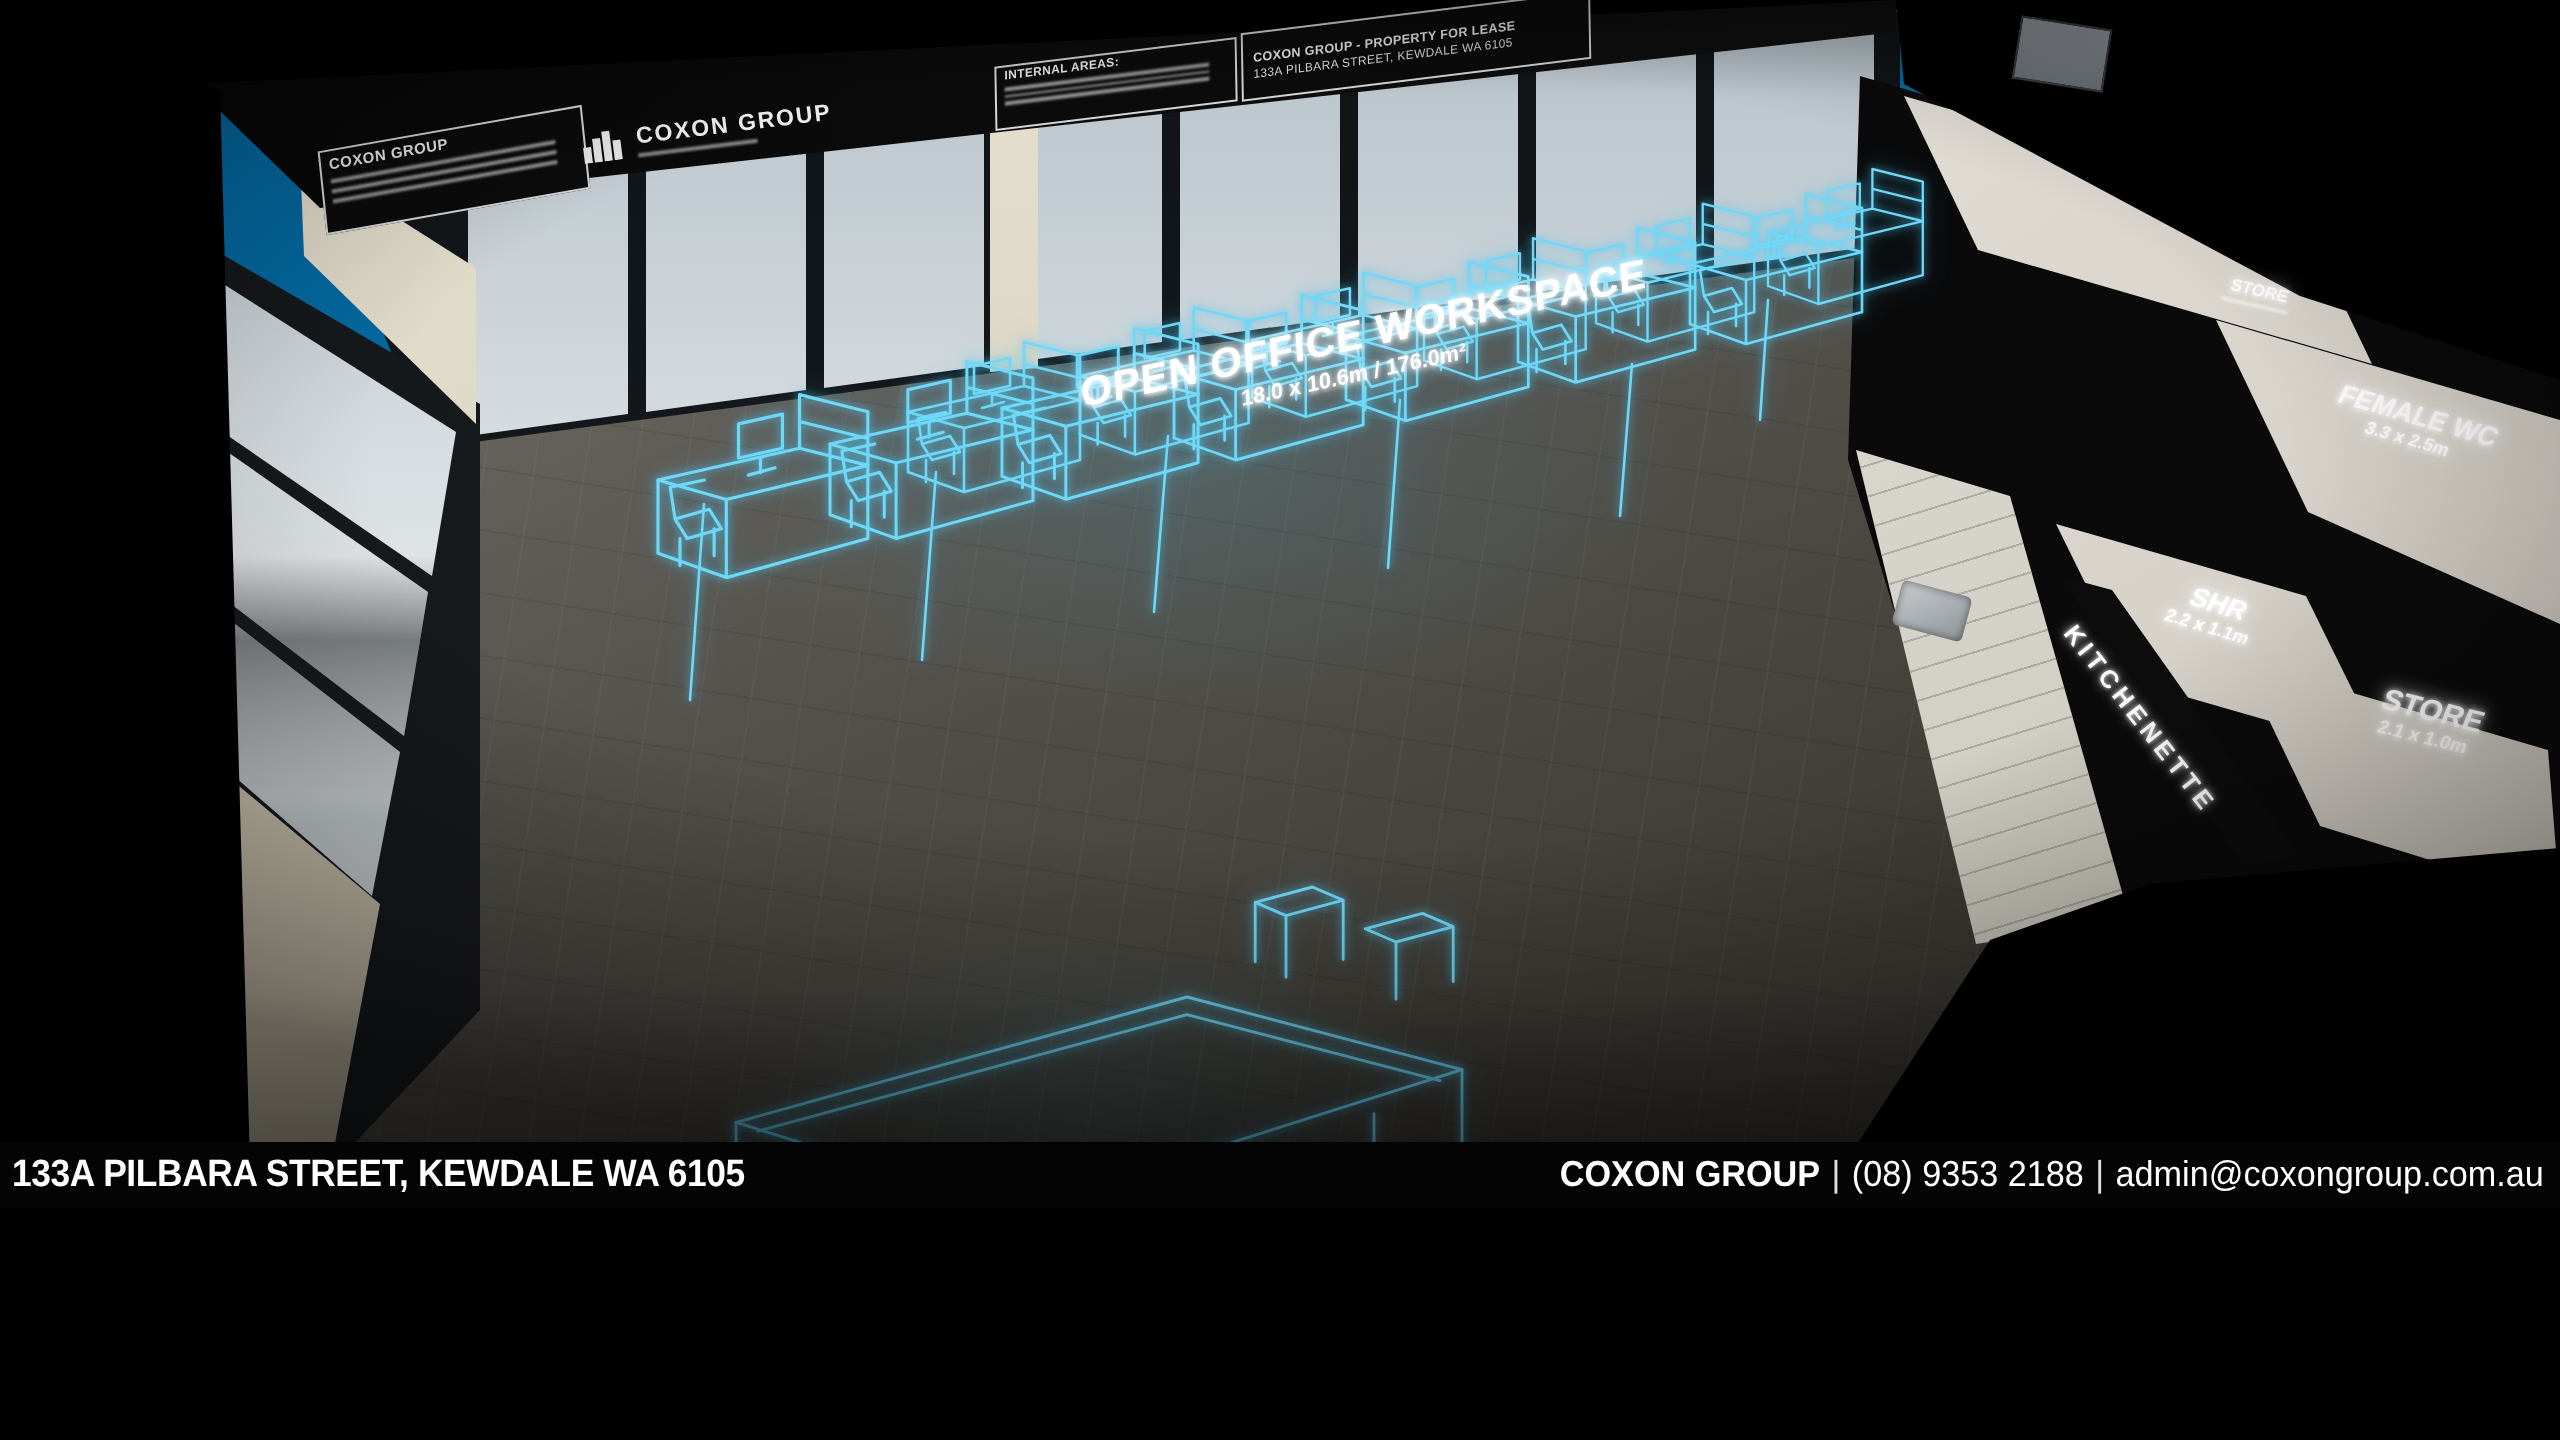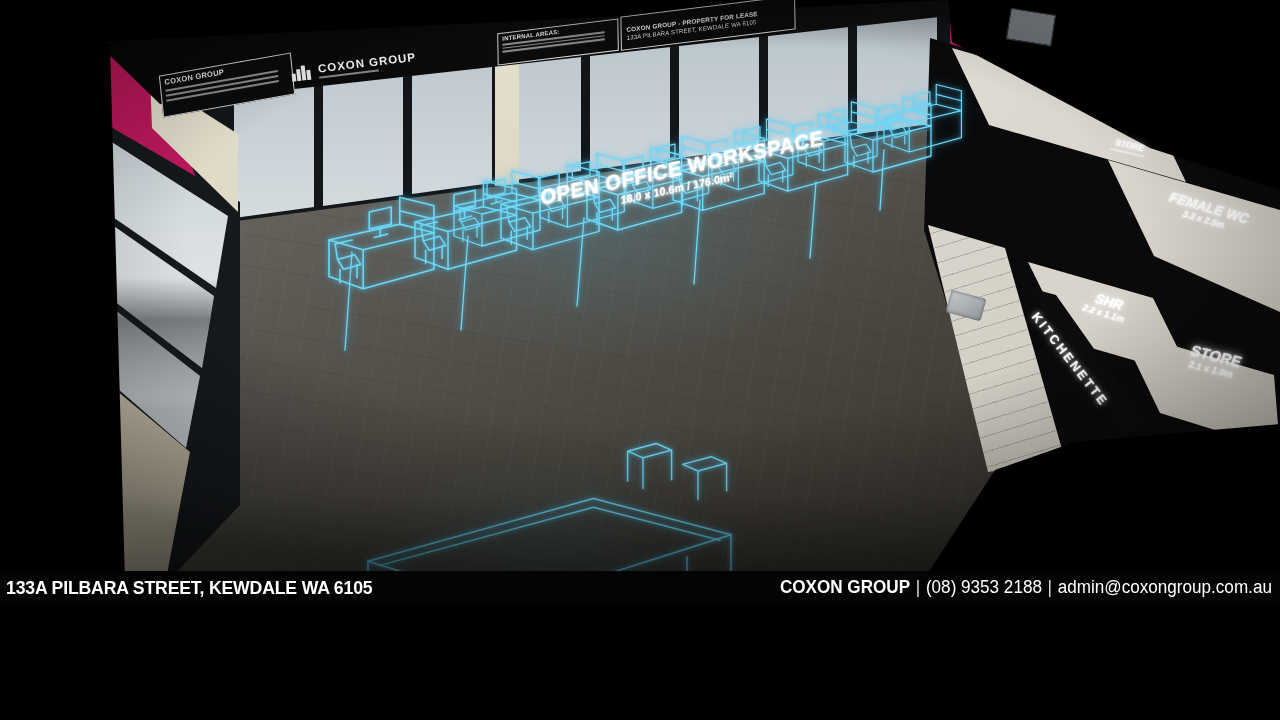--- a/index.html
+++ b/index.html
@@ -1,16 +1,16 @@
 <!DOCTYPE html>
 <html><head>
 <meta charset="utf-8">
 <style>
   html,body{margin:0;padding:0;background:#000;}
-  #stage{position:relative;width:1280px;height:604px;background:#be185d;overflow:hidden;
+  #stage{position:relative;width:1280px;height:604px;background:#0369a1;overflow:hidden;
          font-family:"Liberation Sans",sans-serif;}
   .abs{position:absolute;}
   .full{position:absolute;inset:0;}
 
   
   .floor{background:linear-gradient(158deg,#827d75 0%,#6a6660 22%,#55524c 45%,#434039 68%,#32302c 100%);
          clip-path:polygon(213px 222px,948px 118px,1002px 300px,1012px 468px,858px 696px,116px 696px,152px 588px,232px 486px);}
   .floor-tiles{clip-path:inherit;
     background:
       repeating-linear-gradient(99deg,rgba(255,255,255,.03) 0 1px,transparent 1px 25px),

